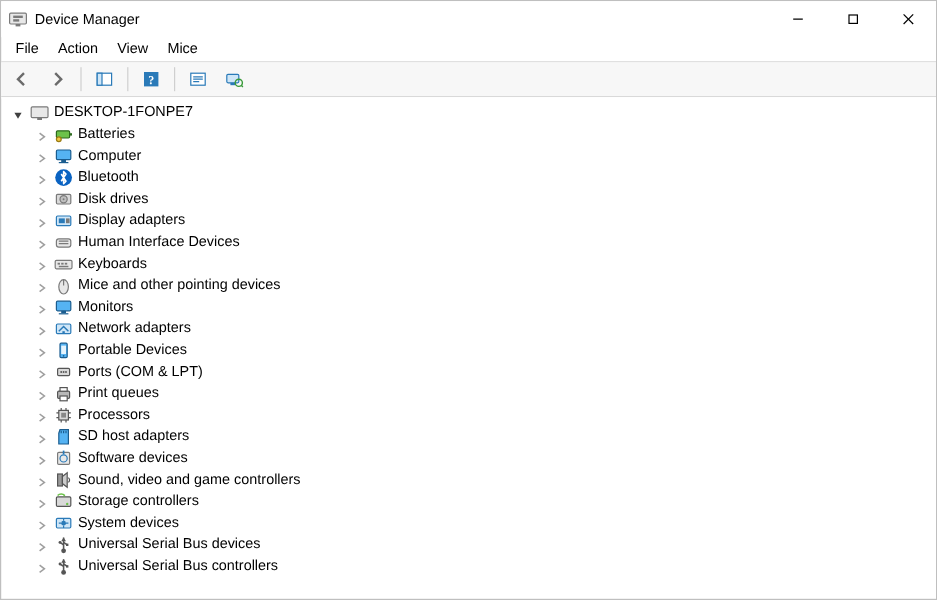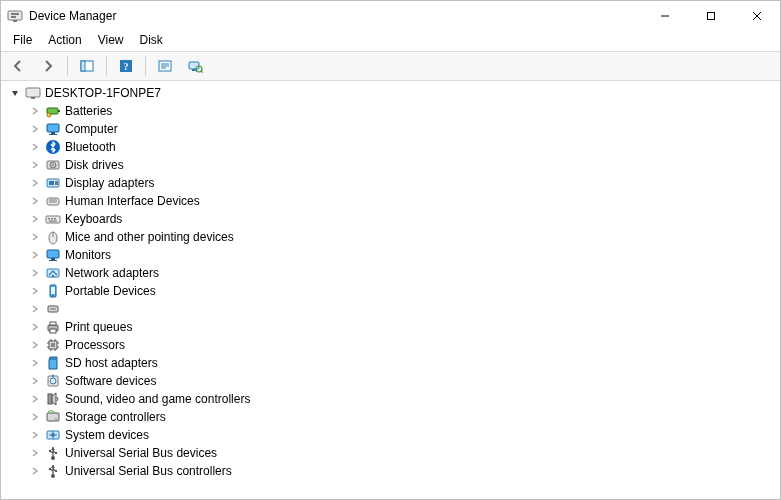--- a/index.html
+++ b/index.html
@@ -99,21 +99,21 @@
 
   
   .tree-wrap {
     flex: 1 1 auto;
     overflow: auto;
     border-top: 1px solid #ffffff;
     padding: 2px 0 2px 4px;
   }
   .tree-row {
     display: flex;
-    align-items: center;
+    align-items: flex-end;
     height: 18px;
     line-height: 18px;
     white-space: nowrap;
     padding-right: 24px;
   }
   .indent0 { padding-left: 4px; }
   .indent1 { padding-left: 24px; }
   .expander {
     width: 12px;
     height: 12px;
@@ -166,21 +166,21 @@
             <line x1="9" y1="1" x2="1" y2="9" stroke="#000" stroke-width="1"></line>
           </svg>
       </div>
     </div>
   </div>
 
   <div class="menubar">
     <div class="menu-item">File</div>
     <div class="menu-item">Action</div>
     <div class="menu-item">View</div>
-    <div class="menu-item">Disk</div>
+    <div class="menu-item">Mice</div>
   </div>
   <div class="hdiv"></div>
 
   <div class="toolbar">
     <div class="tool-btn">
       <svg width="16" height="16" viewBox="0 0 16 16">
           <path d="M10 3 L5 8 L10 13" fill="none" stroke="#6b6b6b" stroke-width="2"></path>
         </svg>
     </div>
     <div class="tool-btn">
@@ -386,20 +386,21 @@
           <span class="expander">
             <svg width="10" height="10" viewBox="0 0 10 10">
               <path d="M3 2 L7 5 L3 8" fill="none" stroke="#a0a0a0" stroke-width="1.3"></path>
             </svg>
           </span>
           <span class="node-icon">
             <svg width="16" height="16" viewBox="0 0 16 16">
               <use href="#ic-port"></use>
             </svg>
           </span>
+          <span class="node-label">Ports (COM &amp; LPT)</span>
         </div>
         <div class="tree-row indent1">
           <span class="expander">
             <svg width="10" height="10" viewBox="0 0 10 10">
               <path d="M3 2 L7 5 L3 8" fill="none" stroke="#a0a0a0" stroke-width="1.3"></path>
             </svg>
           </span>
           <span class="node-icon">
             <svg width="16" height="16" viewBox="0 0 16 16">
               <use href="#ic-printer"></use>

